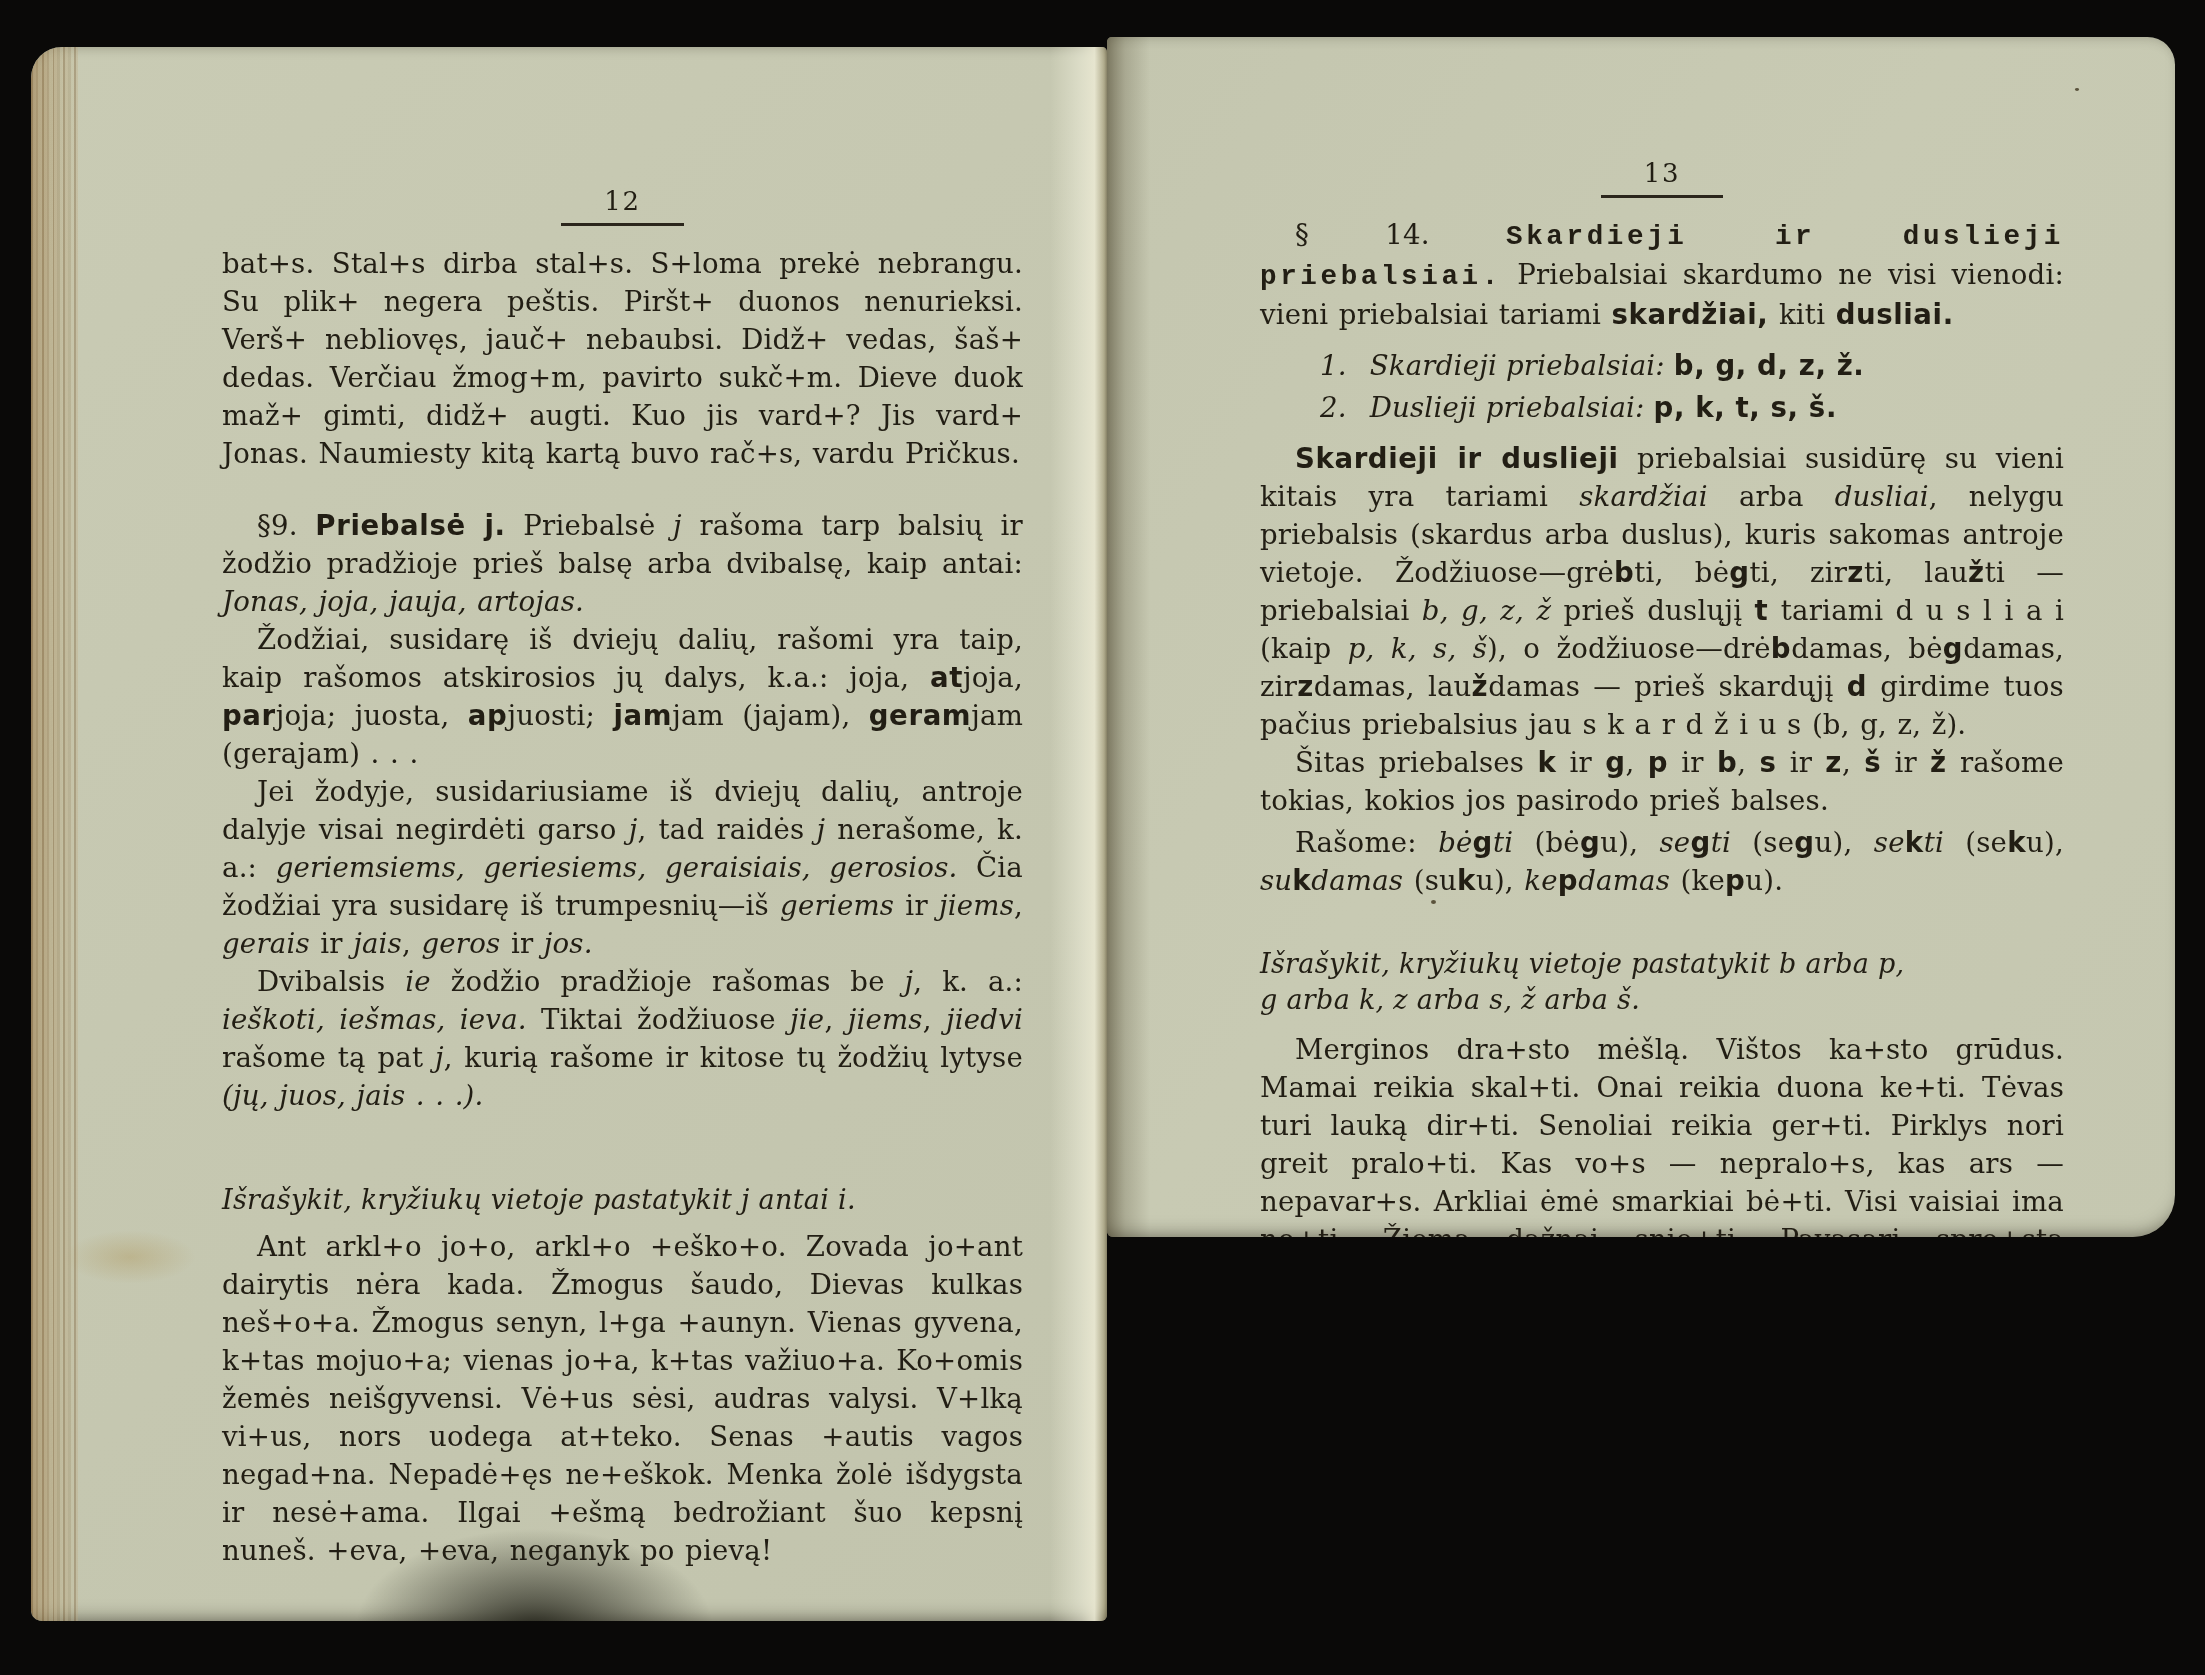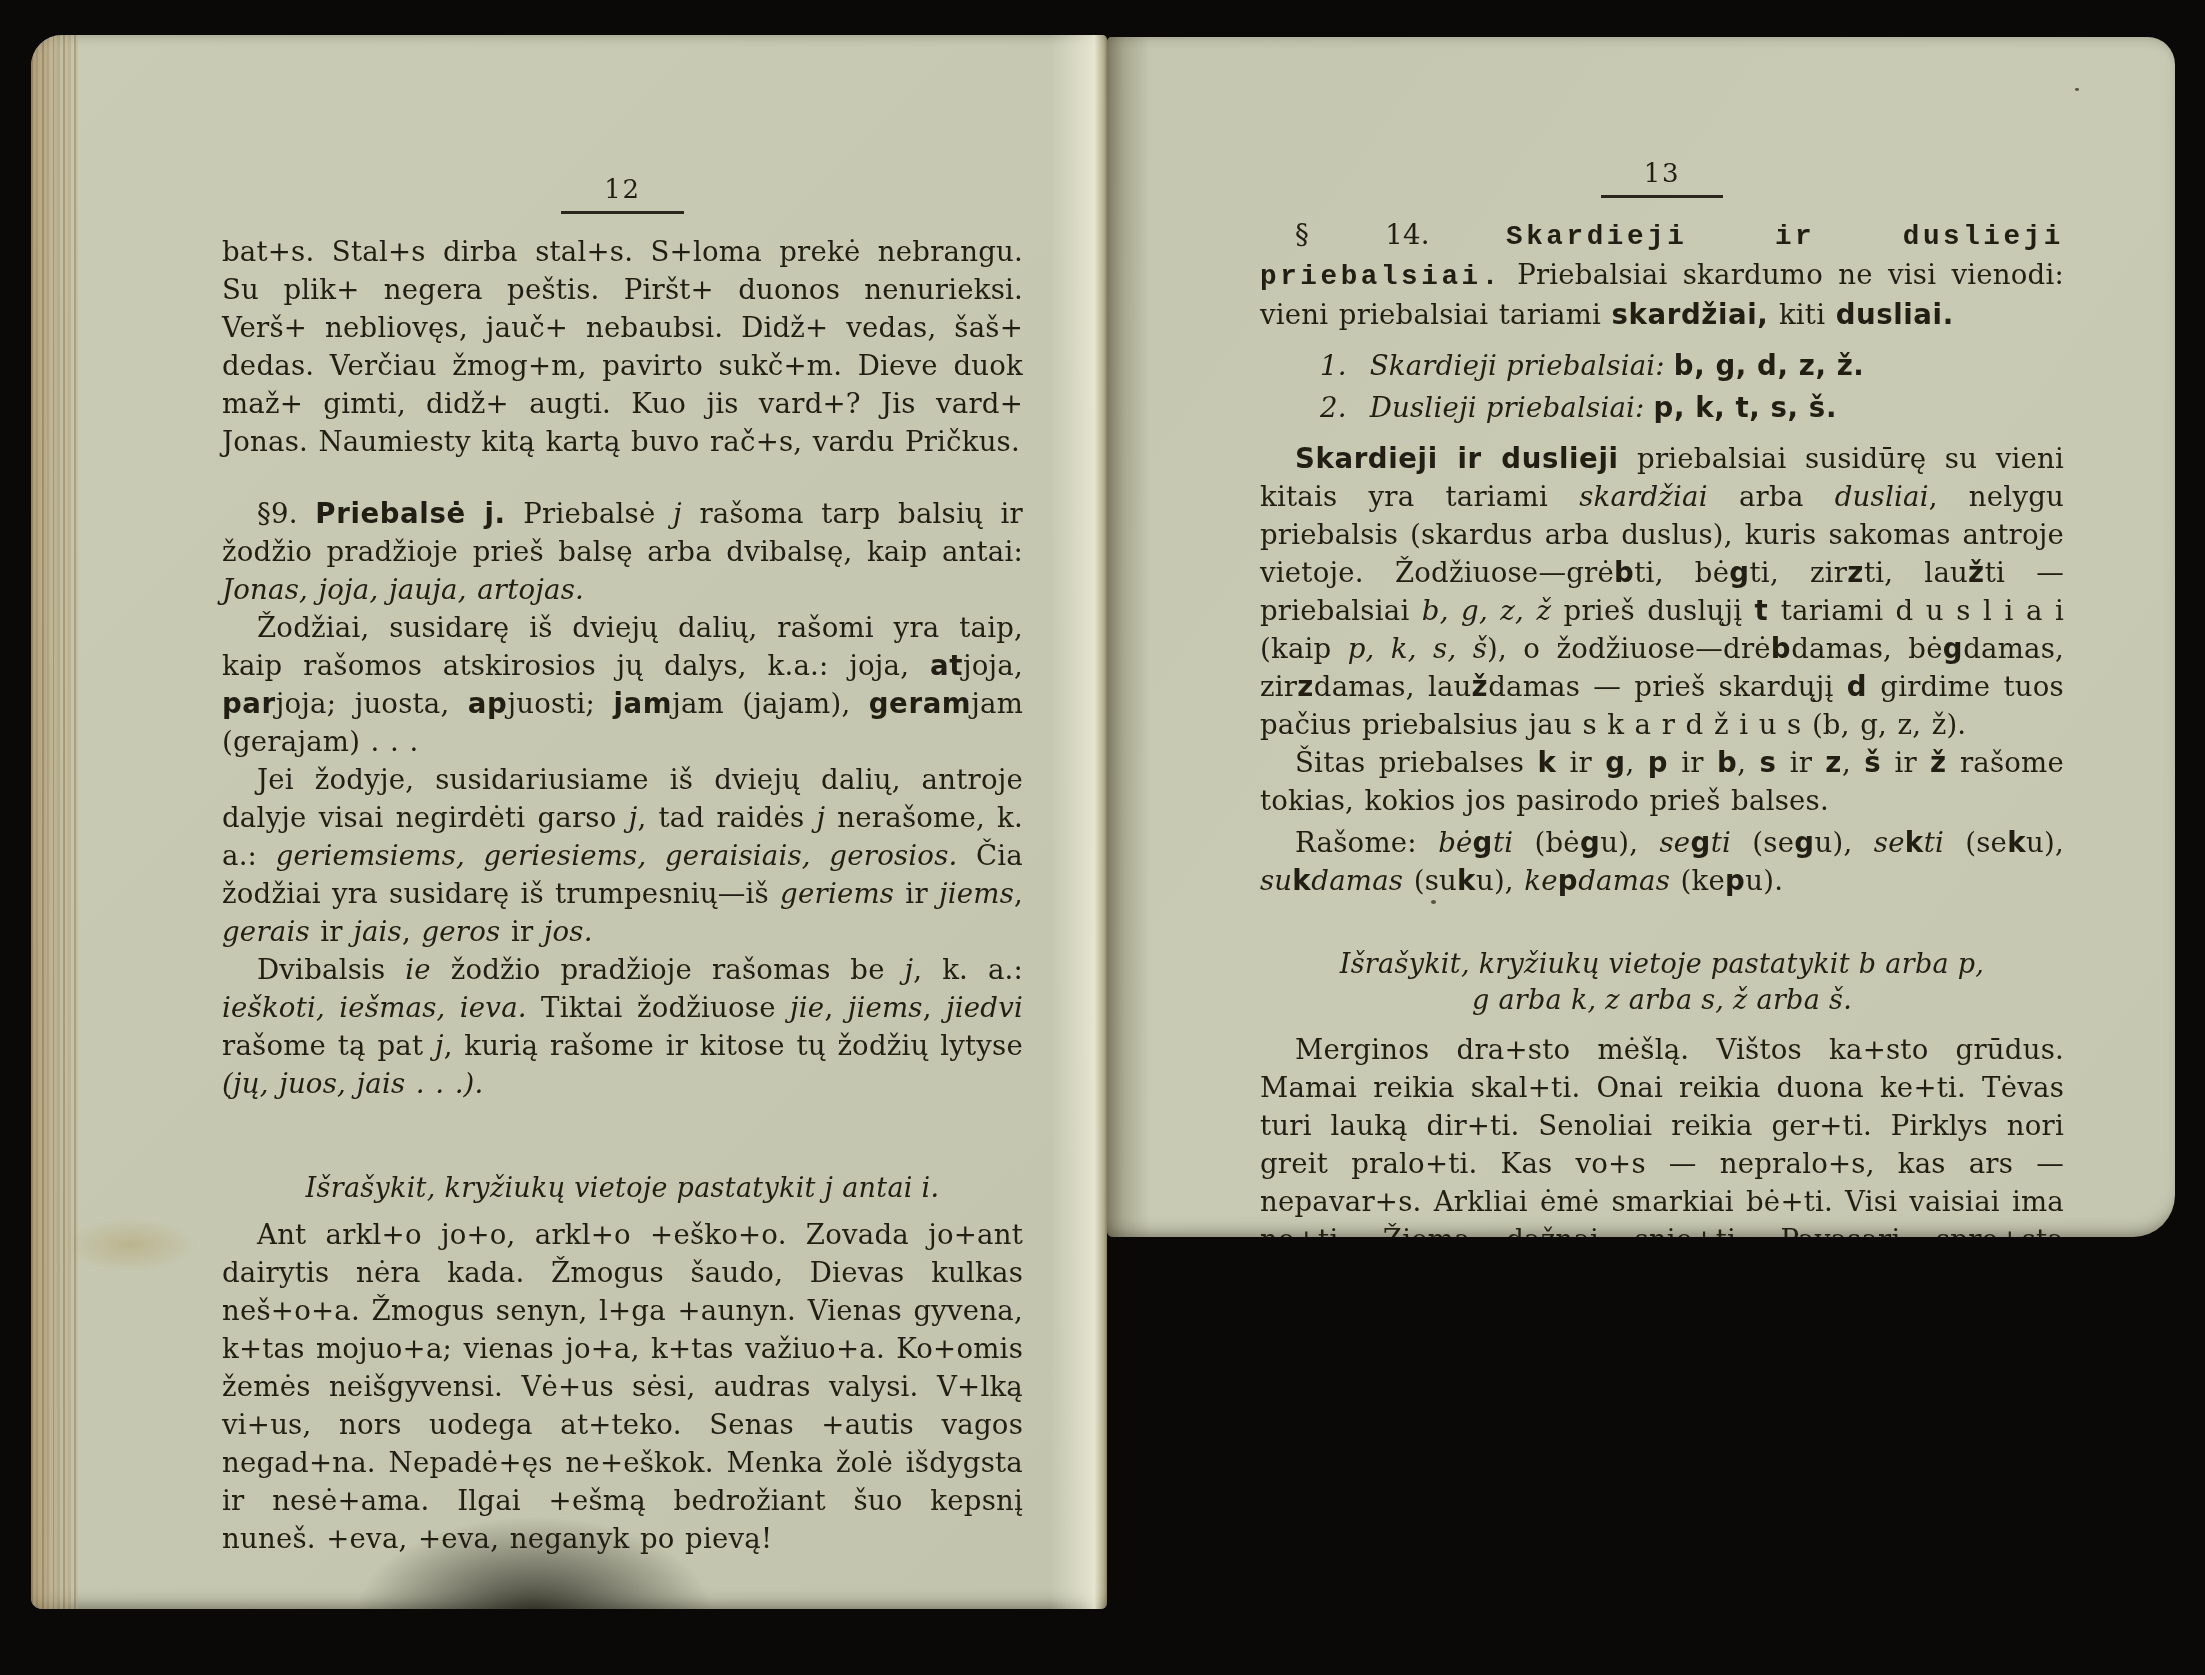--- a/index.html
+++ b/index.html
@@ -13,21 +13,21 @@
   .photo{position:absolute;inset:0;}
 
   
   .page{
     position:absolute;
     background:#c6c8b1;
     color:#221e14;
     overflow:hidden;
   }
   .page-left{
-    left:31px;top:35px;width:1076px;height:1574px;
+    left:31px;top:47px;width:1076px;height:1574px;
     border-radius:31px 4.8px 6px 10.8px;
     background:linear-gradient(135deg,#c9cbb4 0%,#c6c8b1 40%,#c2c4ad 100%);
     box-shadow:inset 0 -12px 17px -10.8px rgba(25,22,12,.55),
                inset 0 9.6px 13px -10.8px rgba(25,22,12,.35);
   }
   .page-right{
     left:1107px;top:37px;width:1068px;height:1200px;
     border-radius:4.8px 27.6px 42px 6px;
     background:linear-gradient(125deg,#c4c6af 0%,#c8cab3 45%,#c5c7b0 100%);
     box-shadow:inset 0 -12px 17px -10.8px rgba(25,22,12,.5),
@@ -92,21 +92,21 @@
   .sec-gap{margin-top:34px;}
   .list-item{
     margin:0 0 0 60px;font-size:27.6px;line-height:38px;
     text-align:left;letter-spacing:0.2px;
   }
   .li-first{margin-top:13px;}
   .li-next{margin-top:3.6px;}
   .after-list{margin-top:13px;}
   .gap-sm{margin-top:4px;}
   .exercise-head{
-    margin:0;text-align:center;font-style:italic;
+    margin:0;font-style:italic;
     font-size:27px;line-height:36px;letter-spacing:0.3px;
   }
   .eh-l{margin-top:67px;}
   .eh-r1{margin-top:46px;}
   .ex-body-l{margin-top:9.6px;}
   .ex-body-r{margin-top:13px;}
 
   
   .r-b{font-family:"DejaVu Sans",sans-serif;font-weight:700;letter-spacing:0.6px;}
   .r-bt{font-family:Liberation Mono, monospace;font-weight:700;letter-spacing:3.6px;}

